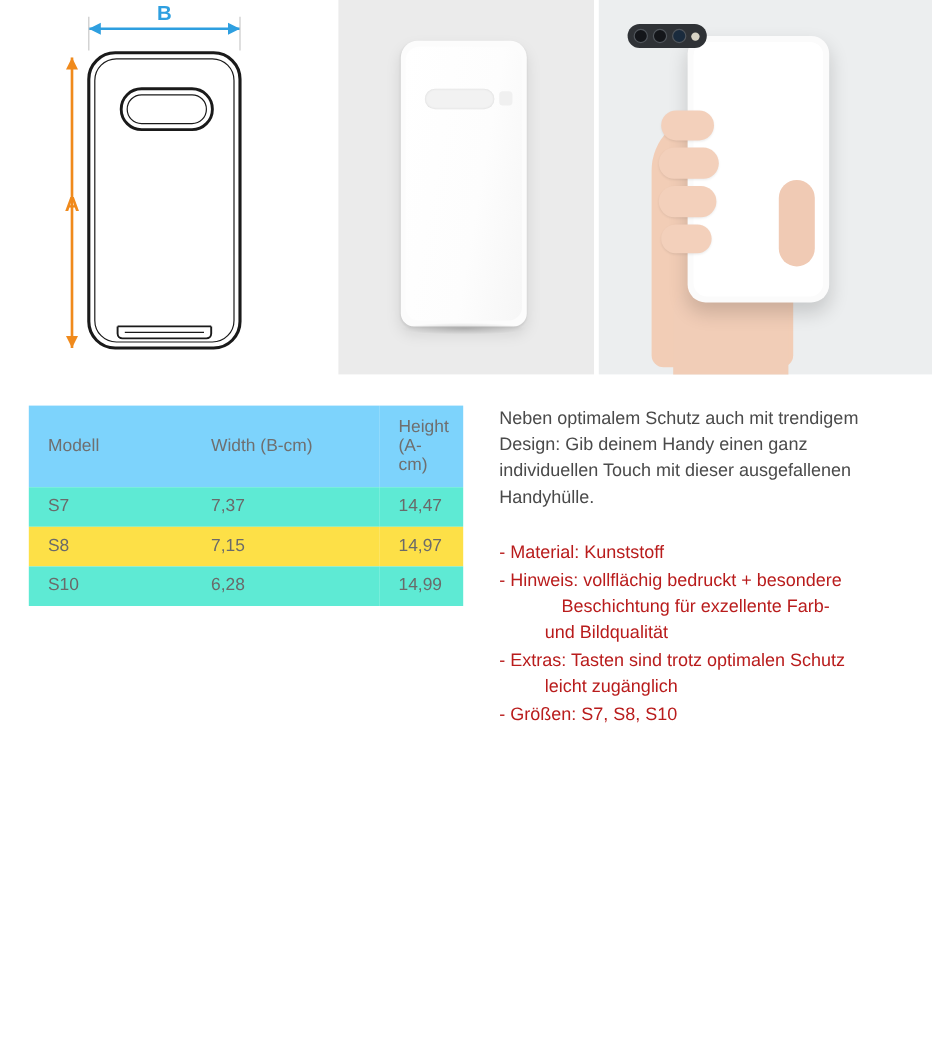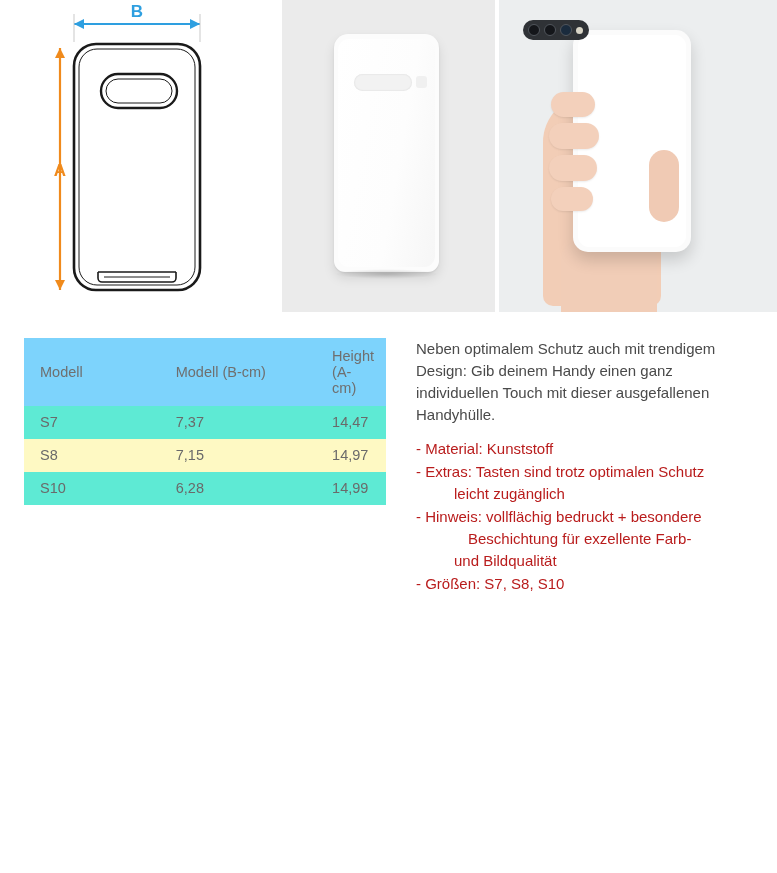--- a/index.html
+++ b/index.html
@@ -211,31 +211,31 @@
     color: #6f6f6f;
     padding: 10px 12px 10px 16px;
     background: #7dd3fc;
   }
   table.size-table td {
     padding: 8px 12px 9px 16px;
     color: #6a6a6a;
     background: #5eead4;
   }
   table.size-table tr.alt td {
-    background: #fef9c3;
+    background: #fde047;
   }
   table.size-table th.c0, table.size-table td.c0 { width: 112px; }
   table.size-table th.c1, table.size-table td.c1 { width: 134px; }
 
   
   .desc-para {
     font-size: 15px;
     line-height: 22px;
     color: #4a4a4a;
-    margin: 0 0 12px 0;
+    margin: 0 0 24px 0;
     max-width: 340px;
   }
   .bullets {
     font-size: 15px;
     line-height: 22px;
     color: #b91c1c;
   }
   .bullet {
     margin-bottom: 1px;
     max-width: 340px;
@@ -316,21 +316,21 @@
   </div>
 </div>
 
 <div class="content">
 
   <div class="left-col">
     <table class="size-table">
       <thead>
         <tr>
           <th class="c0">Modell</th>
-          <th class="c1">Modell  (B-cm)</th>
+          <th class="c1">Width  (B-cm)</th>
           <th class="c2">Height (A-cm)</th>
         </tr>
       </thead>
       <tbody>
         <tr>
           <td class="c0">S7</td>
           <td class="c1">7,37</td>
           <td class="c2">14,47</td>
         </tr>
         <tr class="alt">
@@ -348,26 +348,26 @@
   </div>
 
   <div class="right-col">
     <p class="desc-para">Neben optimalem Schutz auch mit trendigem Design: Gib deinem Handy einen ganz individuellen Touch mit dieser ausgefallenen Handyhülle.</p>
 
     <div class="bullets">
       <div class="bullet">
         <span>- Material: Kunststoff</span>
       </div>
       <div class="bullet">
-        <span>- Extras: Tasten sind trotz optimalen Schutz</span>
-        <span class="cont2">leicht zugänglich</span>
-      </div>
-      <div class="bullet">
         <span>- Hinweis: vollflächig bedruckt + besondere</span>
         <span class="cont">Beschichtung für exzellente Farb-</span>
         <span class="cont2">und Bildqualität</span>
       </div>
       <div class="bullet">
+        <span>- Extras: Tasten sind trotz optimalen Schutz</span>
+        <span class="cont2">leicht zugänglich</span>
+      </div>
+      <div class="bullet">
         <span>- Größen: S7, S8, S10</span>
       </div>
     </div>
   </div>
 </div>
 
 </body></html>

